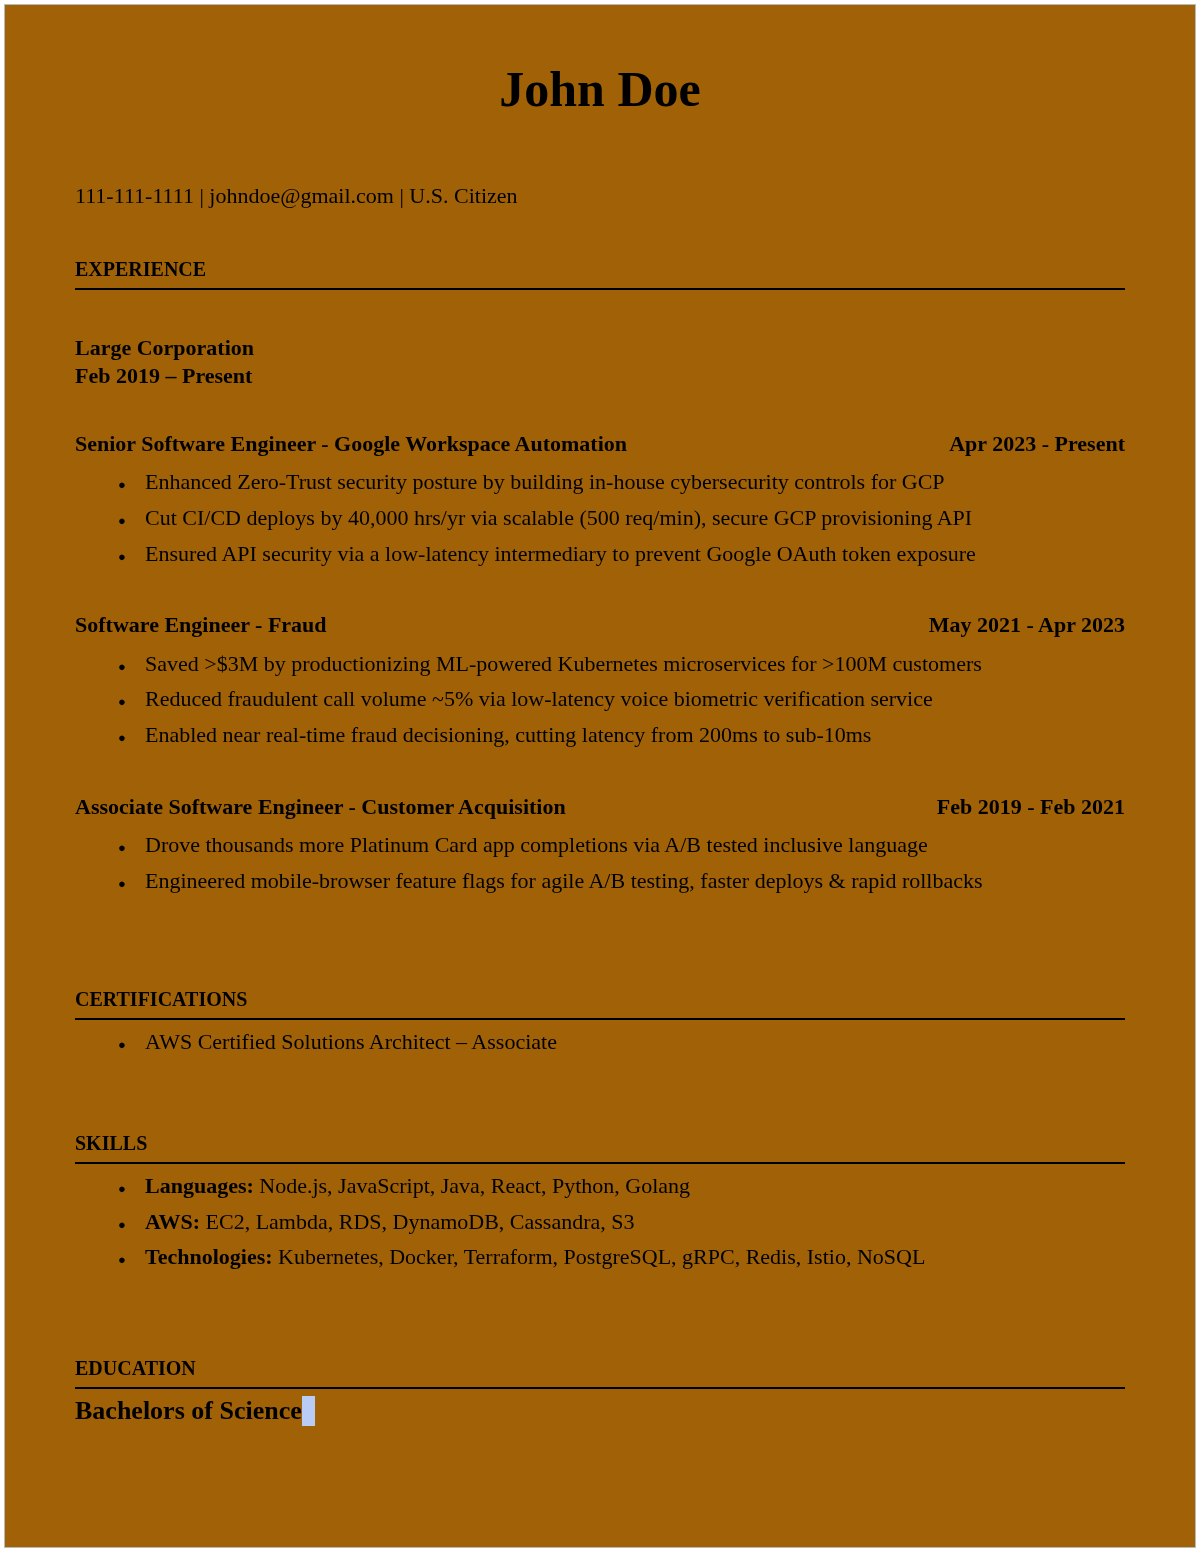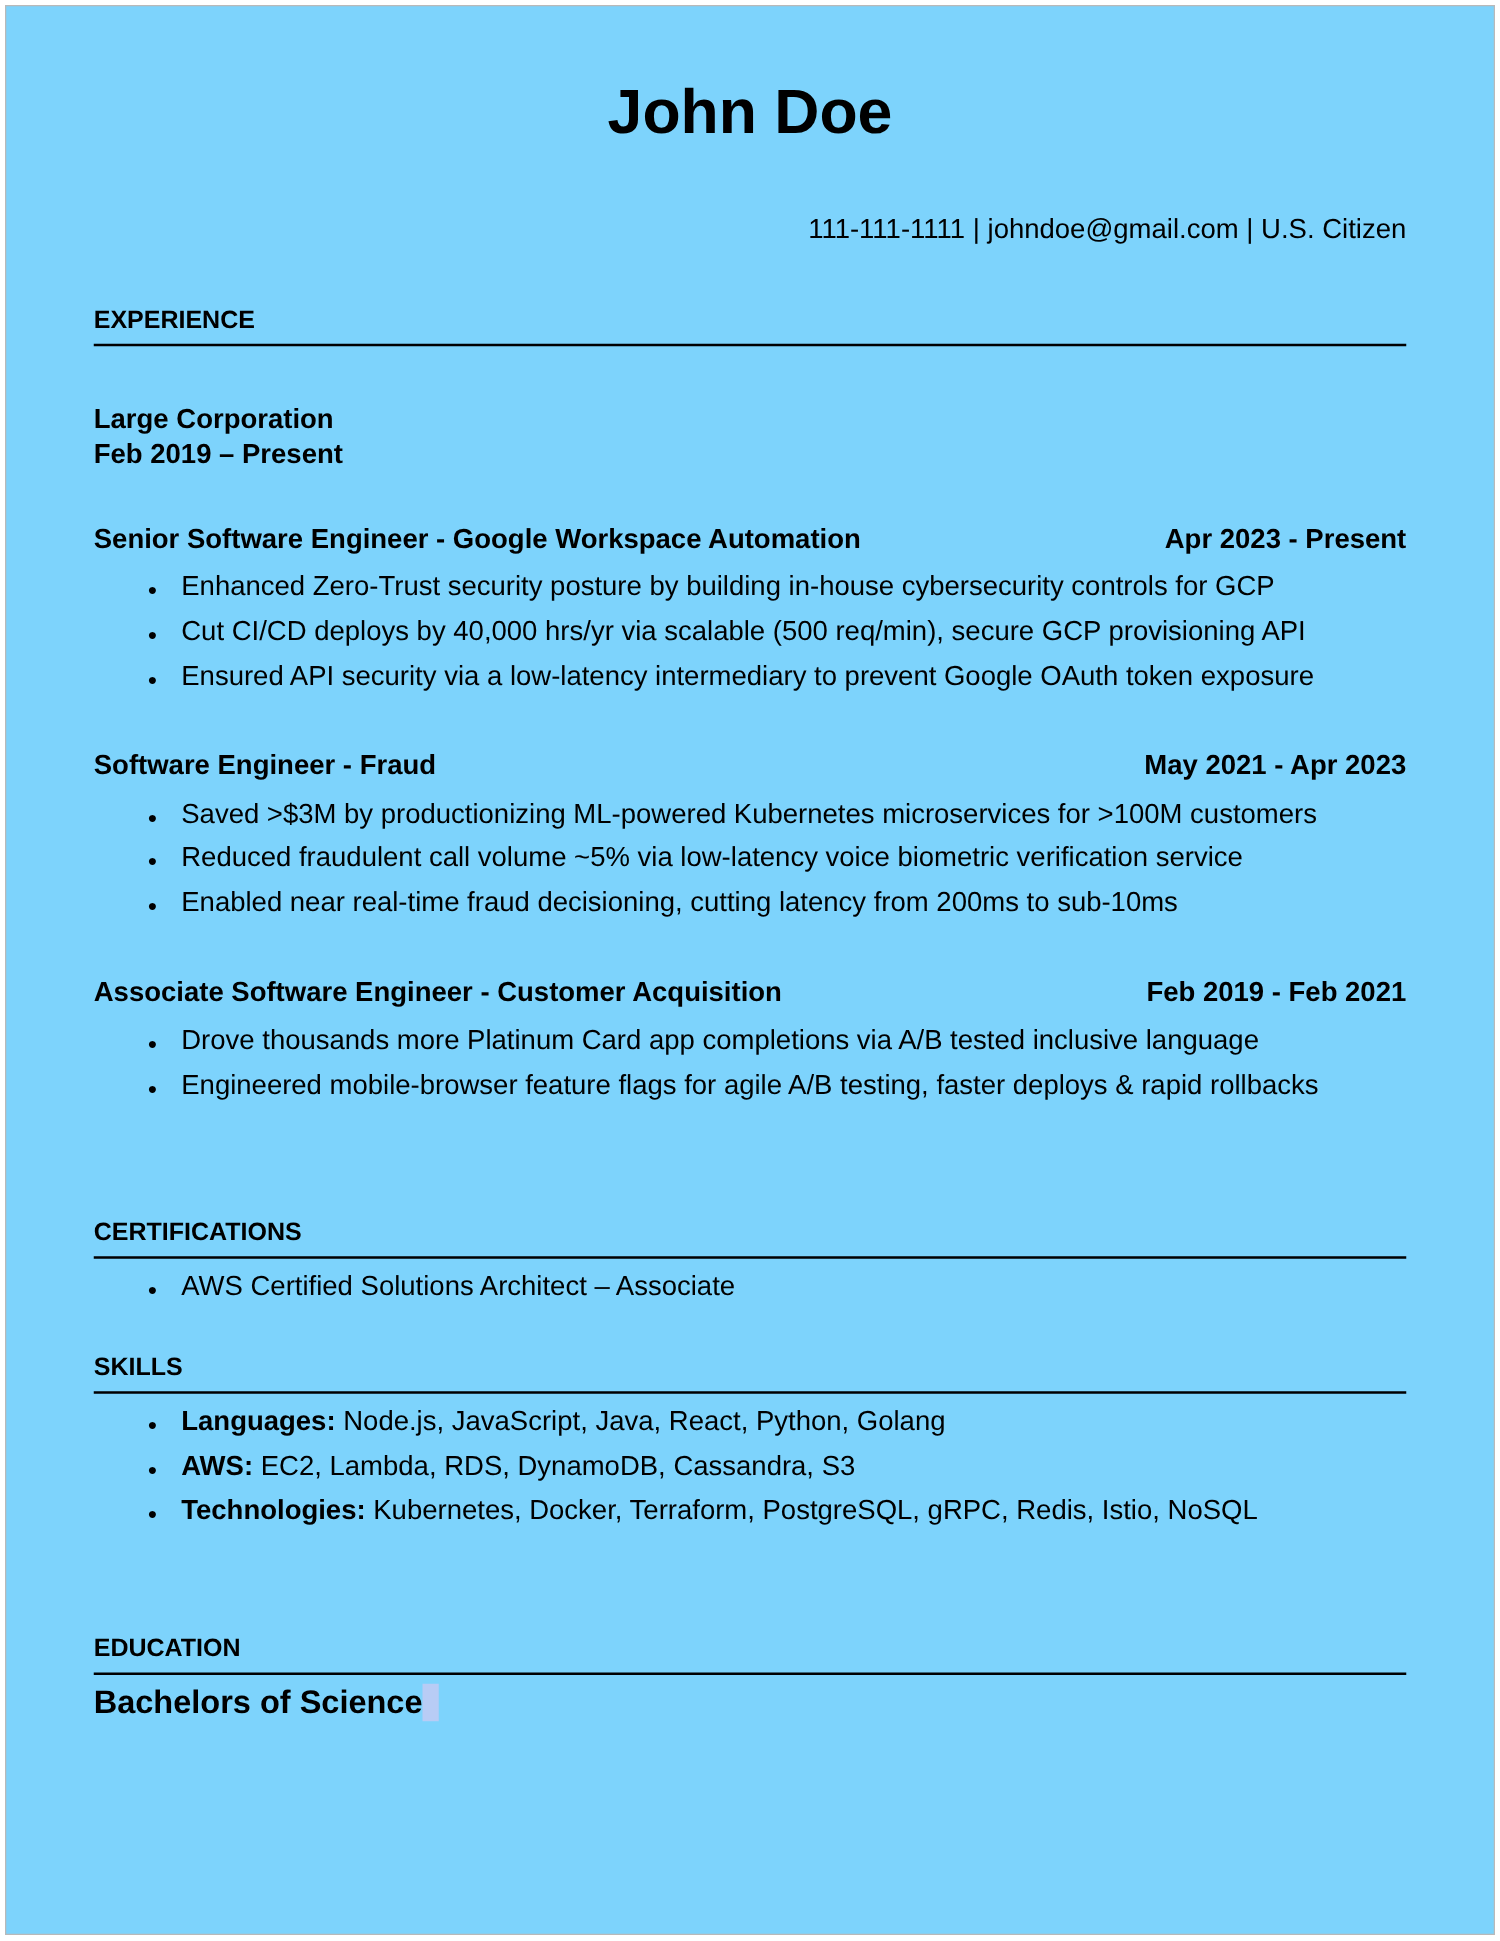--- a/index.html
+++ b/index.html
@@ -8,49 +8,50 @@
     background: #ffffff;
     font-family: "Liberation Sans", sans-serif;
     color: #000000;
   }
   body { position: relative; height: 1553px; overflow: hidden; }
 
   .page {
     position: absolute;
     left: 4px; top: 4px;
     width: 1192px; height: 1544px;
-    background: #7dd3fc;
+    background: #a16207;
     border: 1px solid #b9b9b9;
     padding: 54px 70px 0 70px;
+    font-family: Liberation Serif, serif;
   }
 
   .resume-name {
     text-align: center;
     font-size: 50px;
     font-weight: bold;
     line-height: 1.2;
   }
 
   .contact-line {
-    text-align: right;
+    text-align: left;
     font-size: 22px;
-    margin-top: 50px;
+    margin-top: 63px;
     line-height: 1.3;
   }
 
   .section-heading {
     font-size: 20px;
     font-weight: bold;
     line-height: 1.2;
     padding-bottom: 7px;
     border-bottom: 2px solid #000000;
   }
   .heading-experience     { margin-top: 46px; }
   .heading-certifications { margin-top: 88px; }
-  .heading-skills         { margin-top: 34px; }
+  .heading-skills         { margin-top: 70px; }
   .heading-education      { margin-top: 80px; }
 
   .row-split {
     display: flex;
     justify-content: space-between;
     align-items: baseline;
     font-size: 22px;
     font-weight: bold;
     line-height: 1.3;
   }

